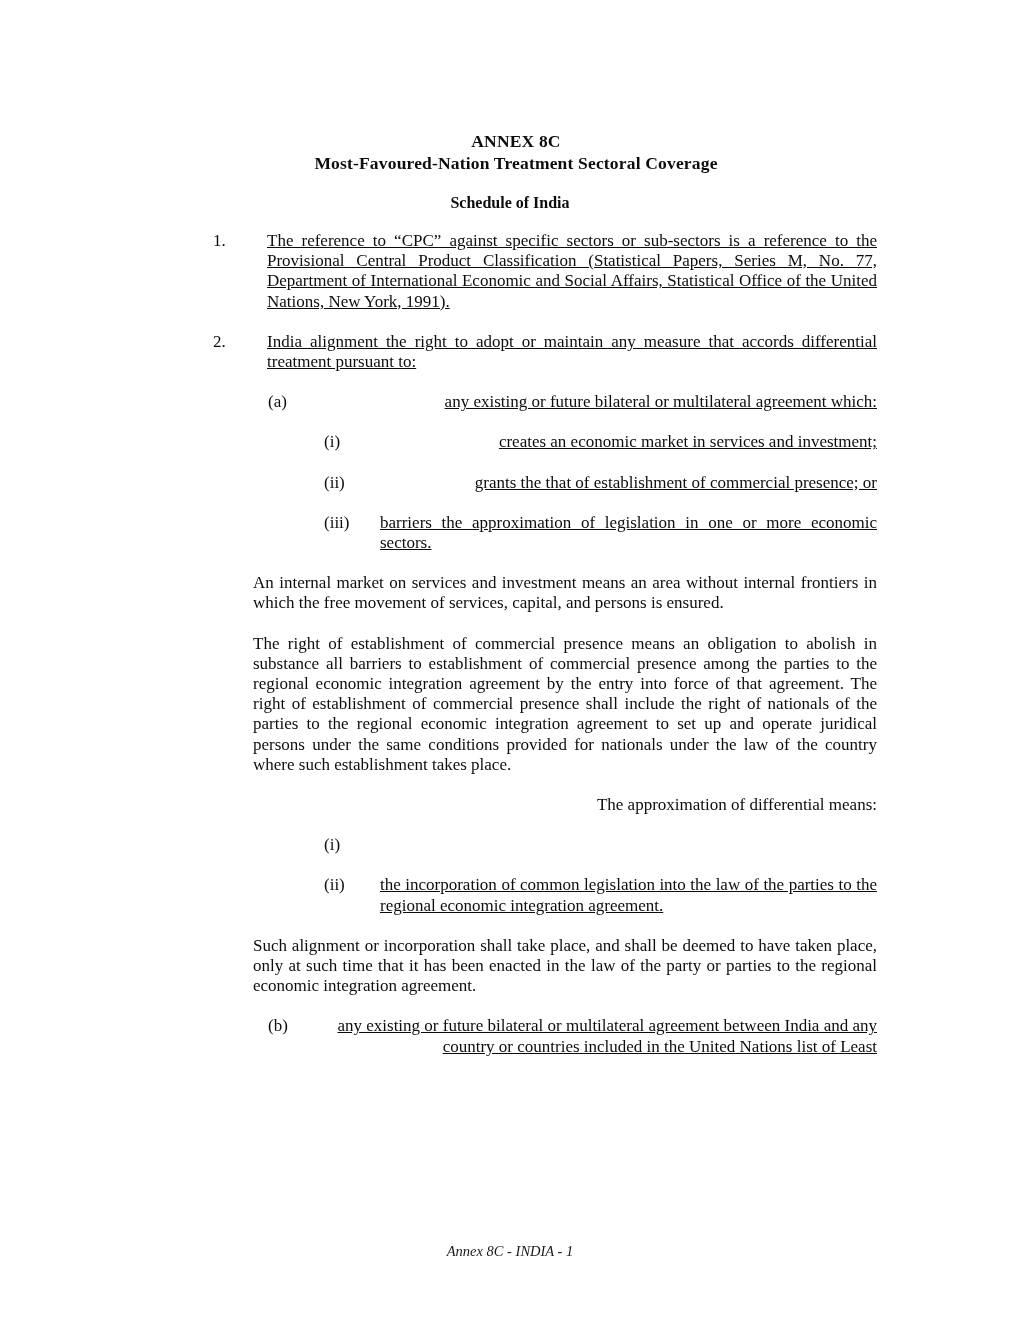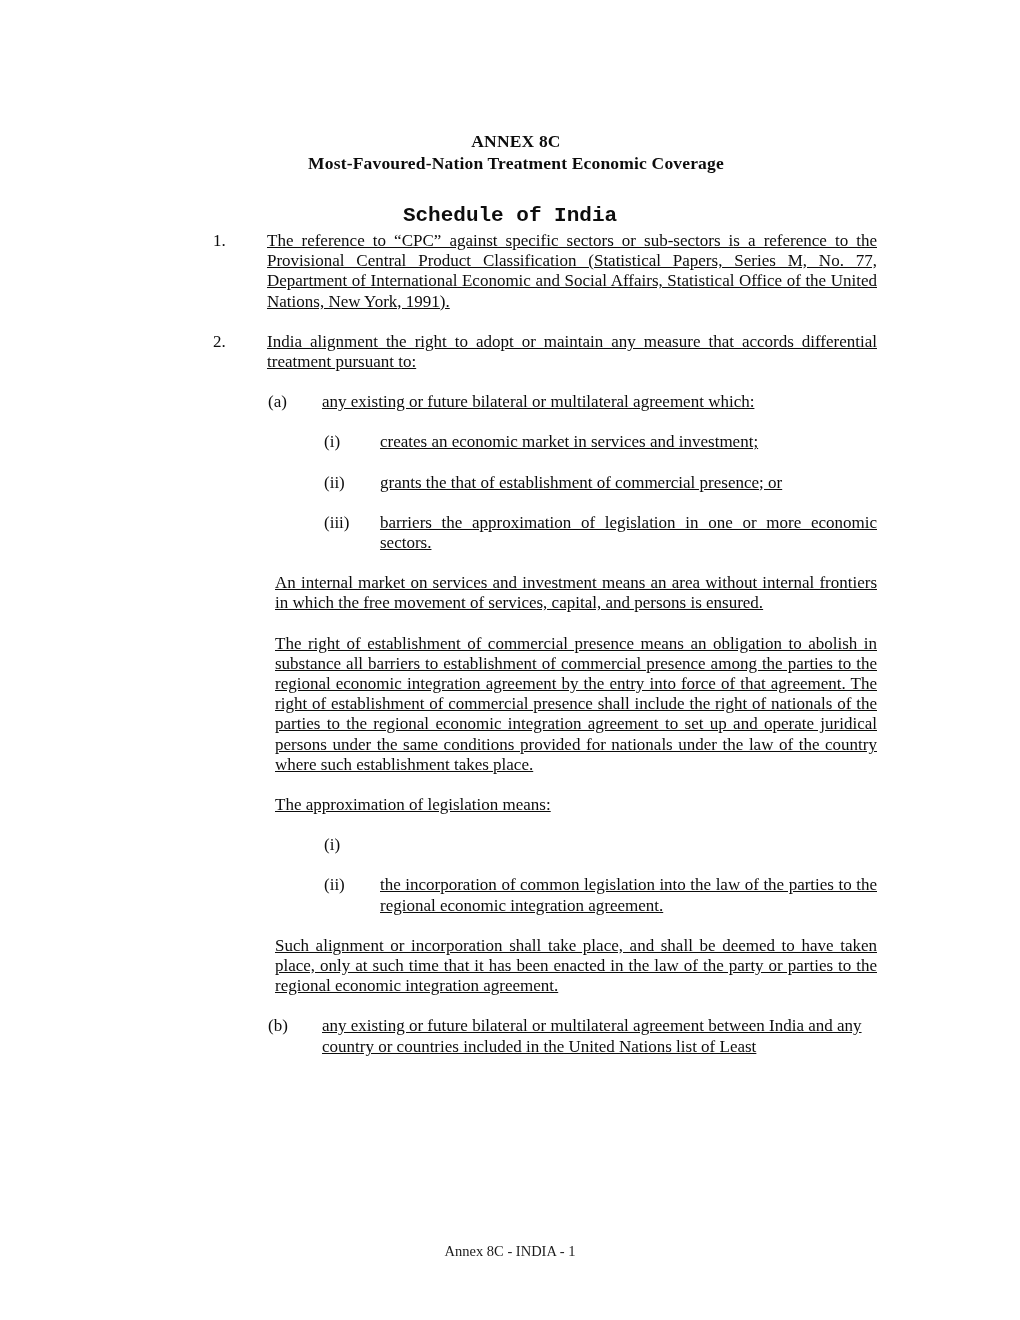--- a/index.html
+++ b/index.html
@@ -27,25 +27,24 @@
     text-align: center;
   }
   .heading-line {
     font-size: 17.5px;
     font-weight: bold;
     line-height: 22px;
     letter-spacing: 0.01em;
     padding-left: 12px;
   }
   .heading-sub {
-    font-size: 21px;
+    font-size: 16px;
     font-weight: bold;
     line-height: 22px;
-    margin-top: 31px;
-    font-family: Liberation Mono, monospace;
+    margin-top: 18px;
   }
 
   
   .body-block {
     position: absolute;
     left: 213px;
     top: 231px;
     width: 664px;   
     font-size: 17px;
     line-height: 20.2px;
@@ -76,49 +75,49 @@
   
   .lvl2 { margin-left: 55px; }
   .lvl2 > .marker { width: 54px; }
 
   
   .lvl3 { margin-left: 111px; }
   .lvl3 > .marker { width: 56px; }
 
   
   .para {
-    margin-left: 62px;
+    margin-left: 40px;
     margin-bottom: 20px;
-    text-decoration: underline;
   }
   .para:last-child { margin-bottom: 0; }
 
   .justify { text-align: justify; text-justify: inter-word; }
-  .left    { text-align: left; }
+  .left    { text-align: right; }
 
   
   .footer {
     position: absolute;
     left: 0;
     top: 1243px;
     width: 1020px;
     text-align: center;
     font-family: "Liberation Serif", "DejaVu Serif", serif;
     font-size: 14.5px;
     color: #1a1a1a;
+    font-style: italic;
   }
 </style>
 </head>
 <body>
 
 <div class="page">
 
   <div class="headings">
     <div class="heading-line">ANNEX 8C</div>
-    <div class="heading-line">Most-Favoured-Nation Treatment Economic Coverage</div>
+    <div class="heading-line">Most-Favoured-Nation Treatment Sectoral Coverage</div>
     <div class="heading-sub">Schedule of India</div>
   </div>
 
   <div class="body-block">
 
     <div class="item lvl1">
       <span class="marker">1.</span>
       <span class="content justify">The reference to “CPC” against specific sectors or sub-sectors is a reference to the Provisional Central Product Classification (Statistical Papers, Series M, No. 77, Department of International Economic and Social Affairs, Statistical Office of the United Nations, New York, 1991).</span>
     </div>
 
@@ -144,21 +143,21 @@
 
     <div class="item lvl3">
       <span class="marker">(iii)</span>
       <span class="content justify">barriers the approximation of legislation in one or more economic sectors.</span>
     </div>
 
     <div class="para justify">An internal market on services and investment means an area without internal frontiers in which the free movement of services, capital, and persons is ensured.</div>
 
     <div class="para justify">The right of establishment of commercial presence means an obligation to abolish in substance all barriers to establishment of commercial presence among the parties to the regional economic integration agreement by the entry into force of that agreement. The right of establishment of commercial presence shall include the right of nationals of the parties to the regional economic integration agreement to set up and operate juridical persons under the same conditions provided for nationals under the law of the country where such establishment takes place.</div>
 
-    <div class="para left">The approximation of legislation means:</div>
+    <div class="para left">The approximation of differential means:</div>
 
     <div class="item lvl3">
       <span class="marker">(i)</span>
     </div>
 
     <div class="item lvl3">
       <span class="marker">(ii)</span>
       <span class="content justify">the incorporation of common legislation into the law of the parties to the regional economic integration agreement.</span>
     </div>
 

